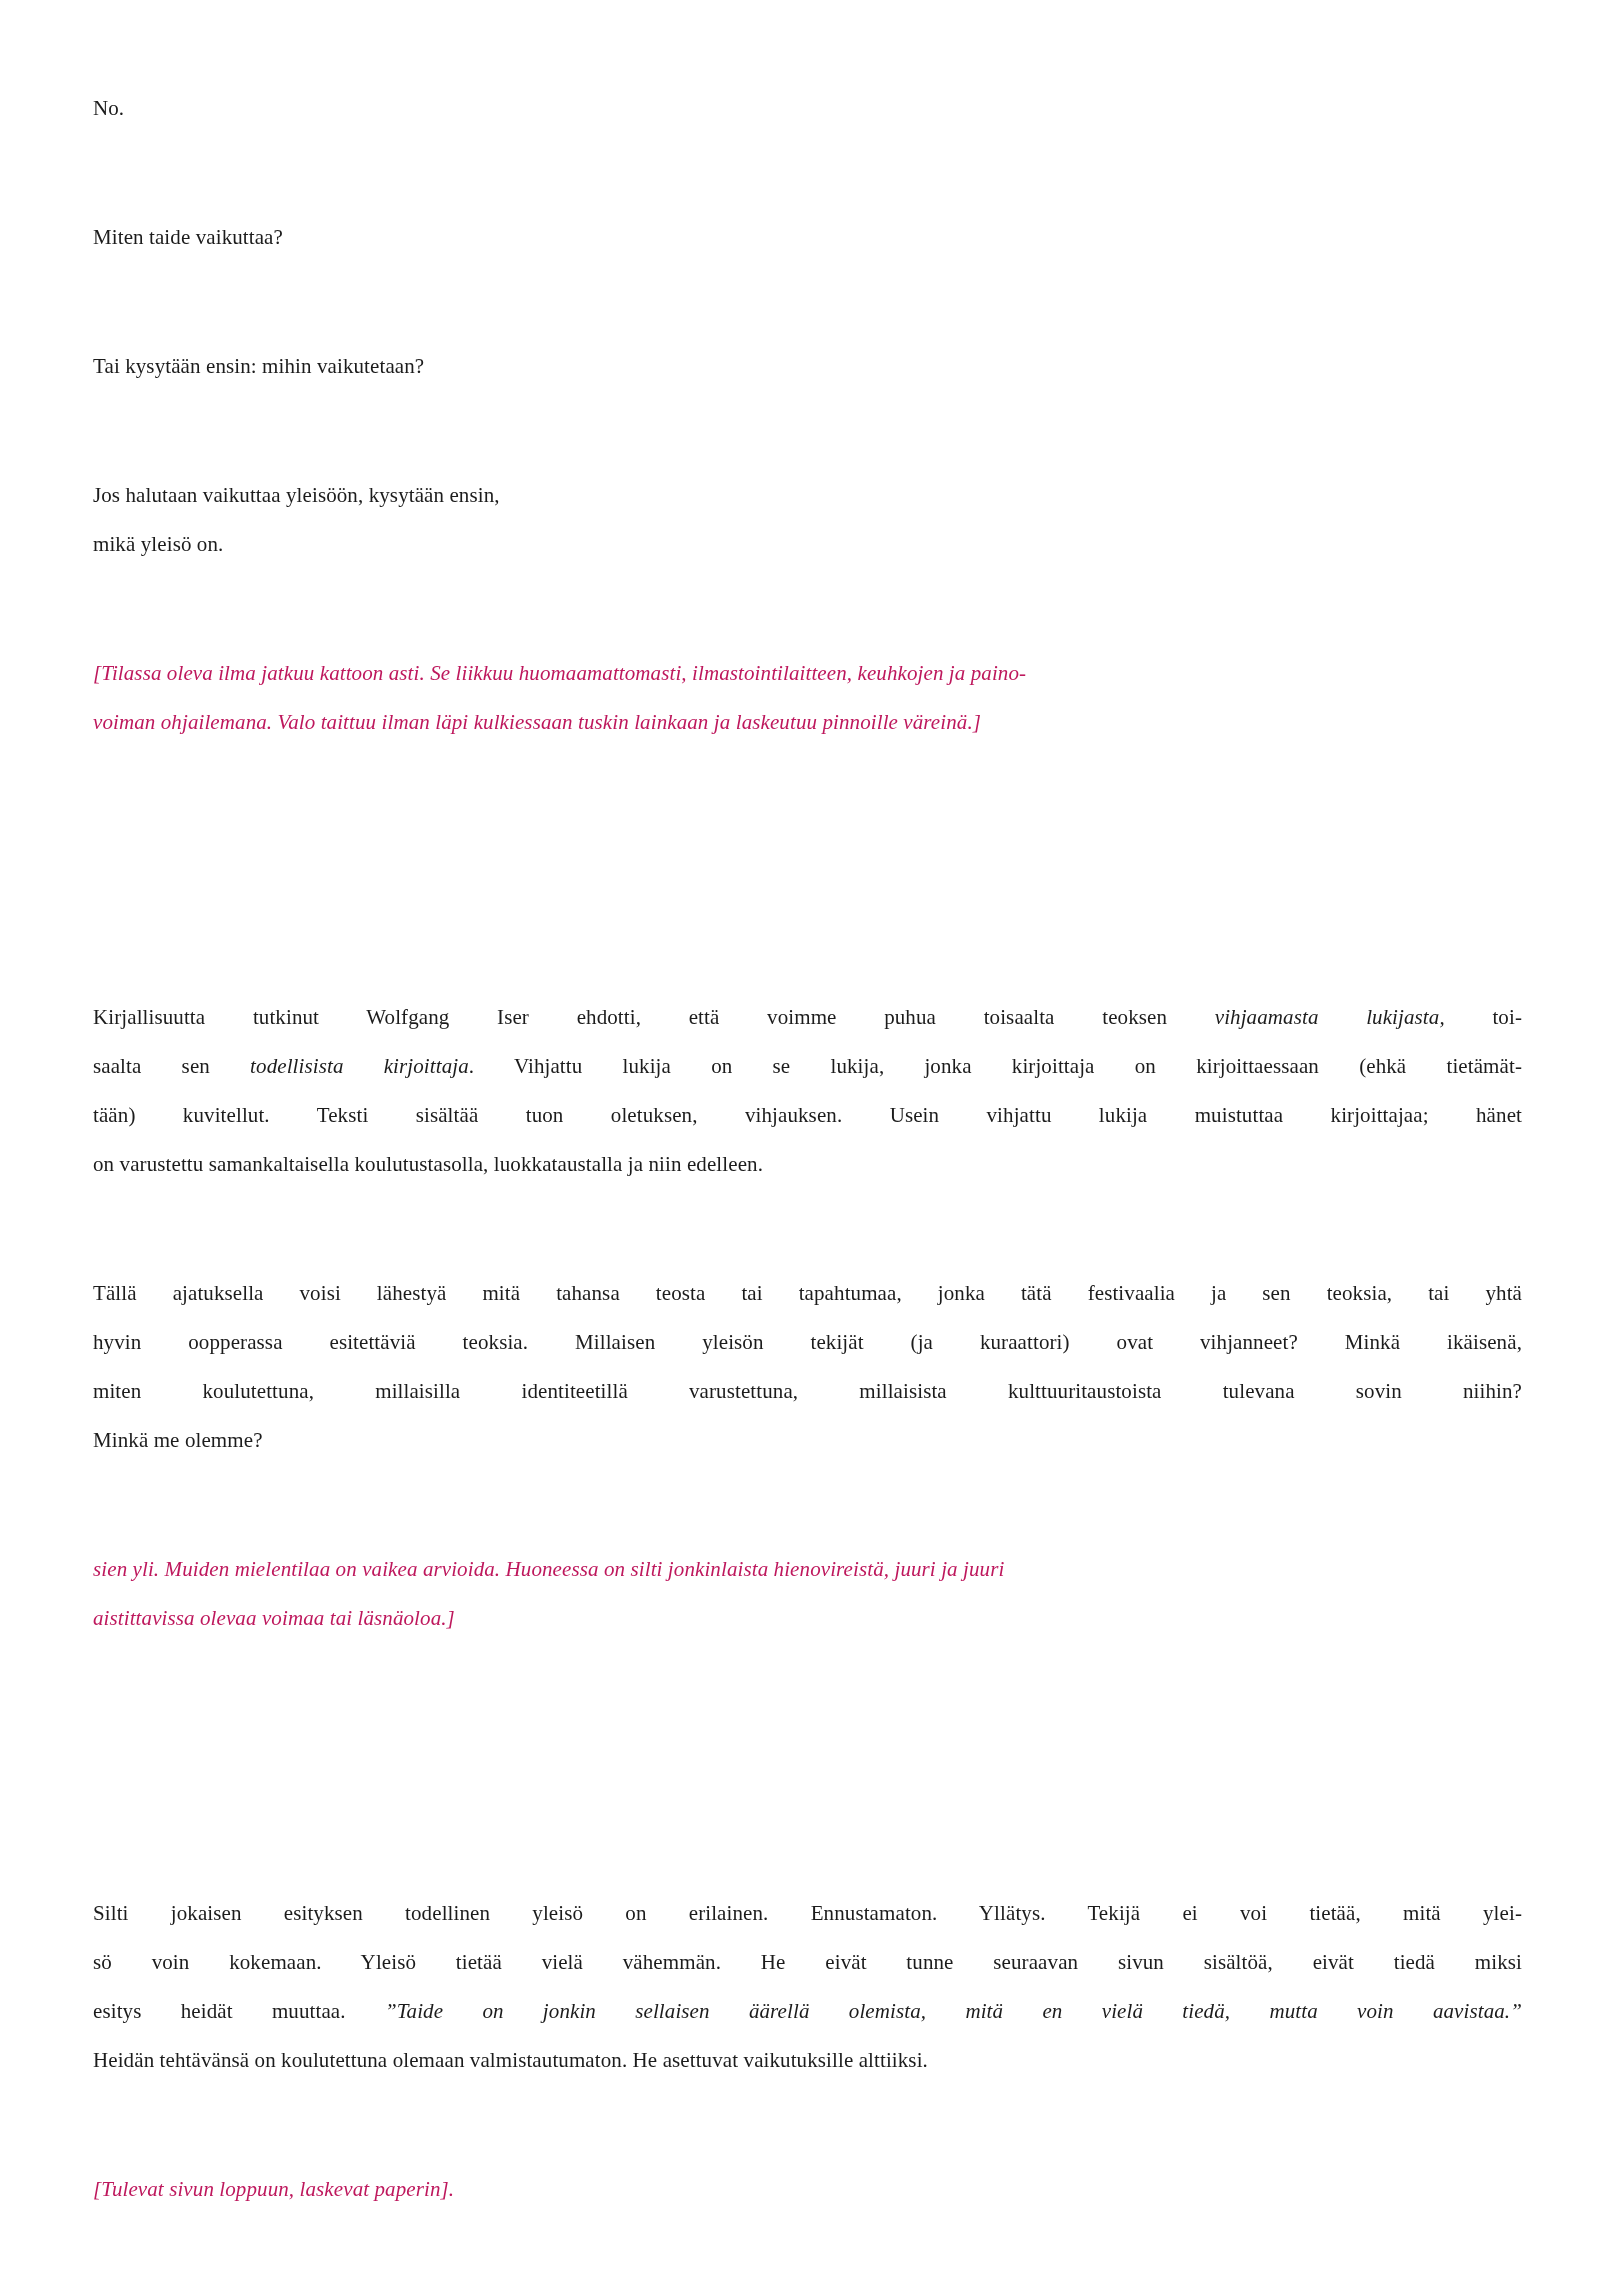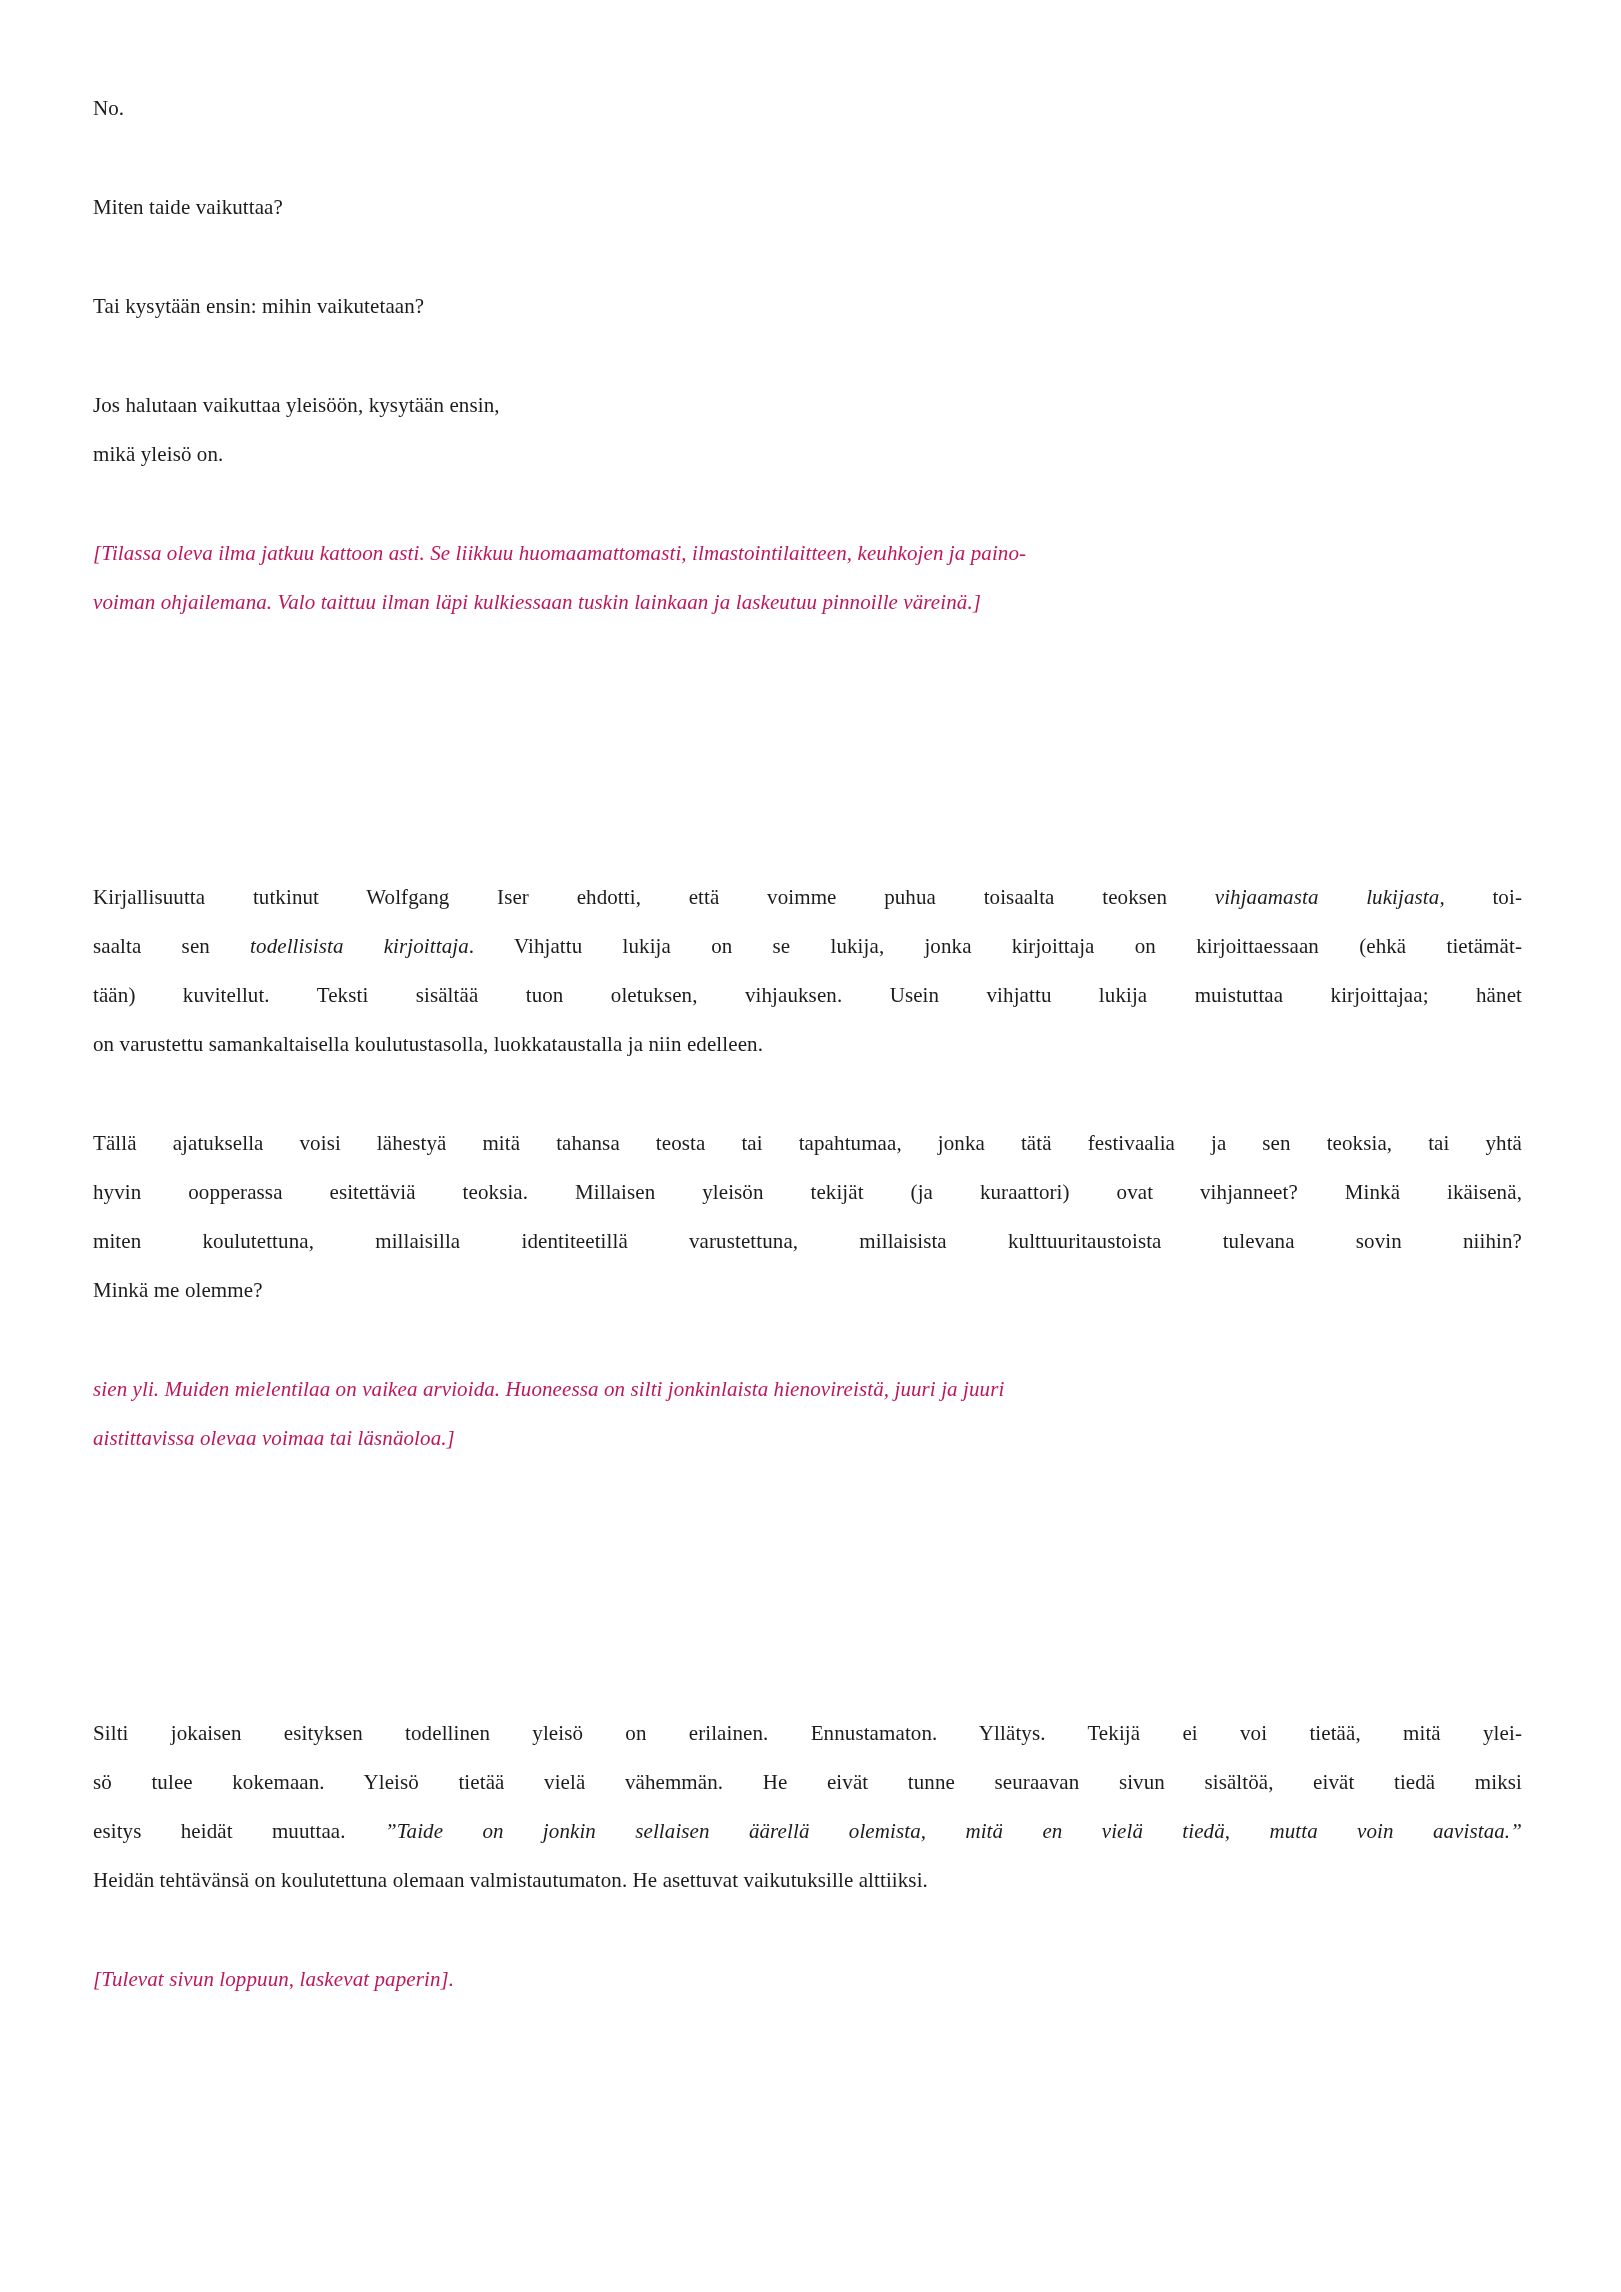--- a/index.html
+++ b/index.html
@@ -32,21 +32,21 @@
   
   .block .line.just{
     text-align:justify;
     text-align-last:justify;
   }
   .block.red .line{
     color:#be185d;
     font-style:italic;
   }
   em{ font-style:italic; }
-  .gap-para{ margin-top:50px; }
+  .gap-para{ margin-top:80px; }
   .gap-section{ margin-top:246px; }
 </style>
 </head>
 <body>
 
 <main data-name="document-page">
     <div class="block black" data-name="paragraph-no">
       <div class="line" data-name="text-line"><span data-name="text-segment">No.</span></div>
     </div>
     <div class="block black gap-para" data-name="paragraph-miten">
@@ -74,21 +74,21 @@
       <div class="line just" data-name="text-line"><span data-name="text-segment">hyvin oopperassa esitettäviä teoksia. Millaisen yleisön tekijät (ja kuraattori) ovat vihjanneet? Minkä ikäisenä,</span></div>
       <div class="line just" data-name="text-line"><span data-name="text-segment">miten koulutettuna, millaisilla identiteetillä varustettuna, millaisista kulttuuritaustoista tulevana sovin niihin?</span></div>
       <div class="line" data-name="text-line"><span data-name="text-segment">Minkä me olemme?</span></div>
     </div>
     <div class="block red gap-para" data-name="stage-direction-lukijat">
       <div class="line" data-name="text-line"><em data-name="italic-text-segment">sien yli. Muiden mielentilaa on vaikea arvioida. Huoneessa on silti jonkinlaista hienovireistä, juuri ja juuri</em></div>
       <div class="line" data-name="text-line"><em data-name="italic-text-segment">aistittavissa olevaa voimaa tai läsnäoloa.]</em></div>
     </div>
     <div class="block black gap-section" data-name="paragraph-silti">
       <div class="line just" data-name="text-line"><span data-name="text-segment">Silti jokaisen esityksen todellinen yleisö on erilainen. Ennustamaton. Yllätys. Tekijä ei voi tietää, mitä ylei-</span></div>
-      <div class="line just" data-name="text-line"><span data-name="text-segment">sö tulee kokemaan. Yleisö tietää vielä vähemmän. He eivät tunne seuraavan sivun sisältöä, eivät tiedä miksi</span></div>
+      <div class="line just" data-name="text-line"><span data-name="text-segment">sö voin kokemaan. Yleisö tietää vielä vähemmän. He eivät tunne seuraavan sivun sisältöä, eivät tiedä miksi</span></div>
       <div class="line just" data-name="text-line"><span data-name="text-segment">esitys heidät muuttaa. </span><em data-name="italic-text-segment">”Taide on jonkin sellaisen äärellä olemista, mitä en vielä tiedä, mutta voin aavistaa.”</em></div>
       <div class="line" data-name="text-line"><span data-name="text-segment">Heidän tehtävänsä on koulutettuna olemaan valmistautumaton. He asettuvat vaikutuksille alttiiksi.</span></div>
     </div>
     <div class="block red gap-para" data-name="stage-direction-tulevat">
       <div class="line" data-name="text-line"><em data-name="italic-text-segment">[Tulevat sivun loppuun, laskevat paperin].</em></div>
     </div>
   </main>
 
 
 </body></html>

